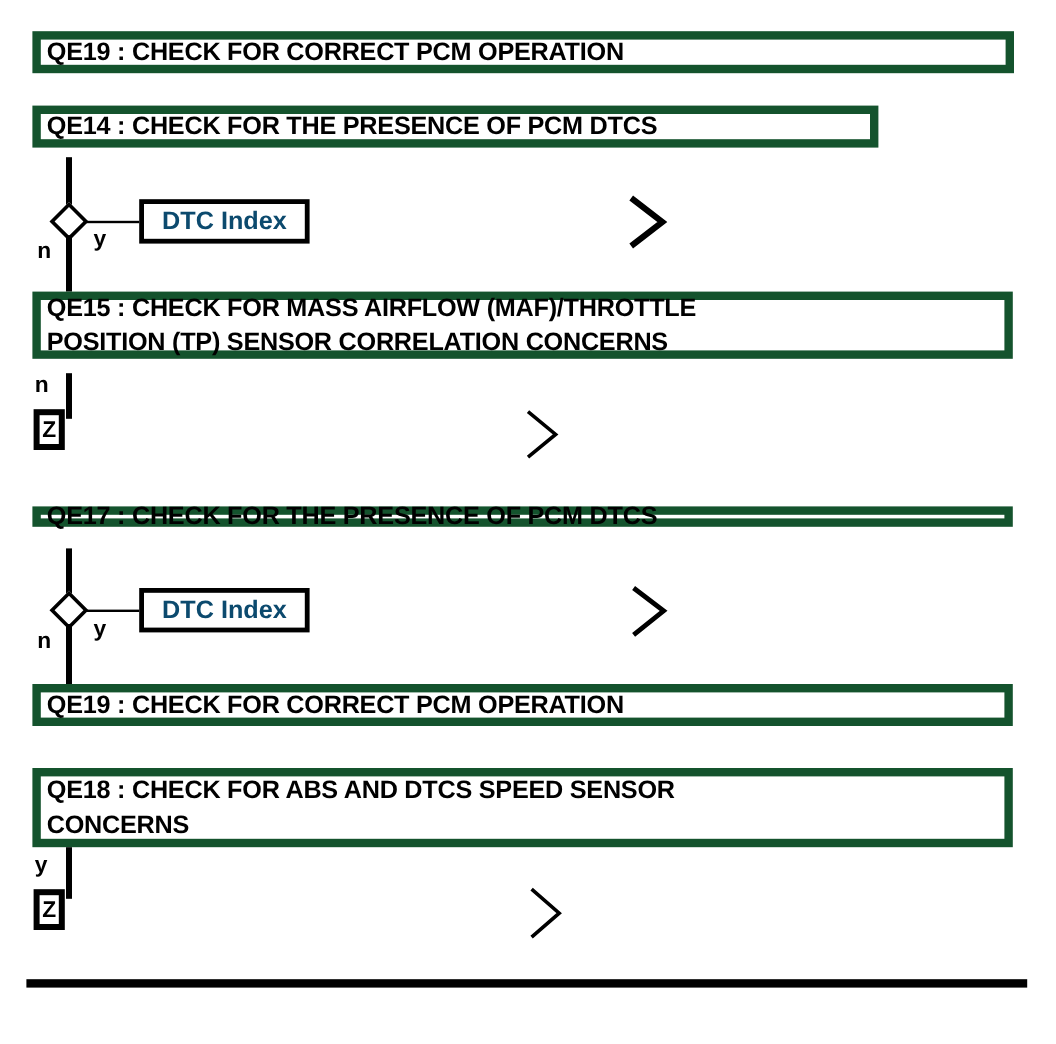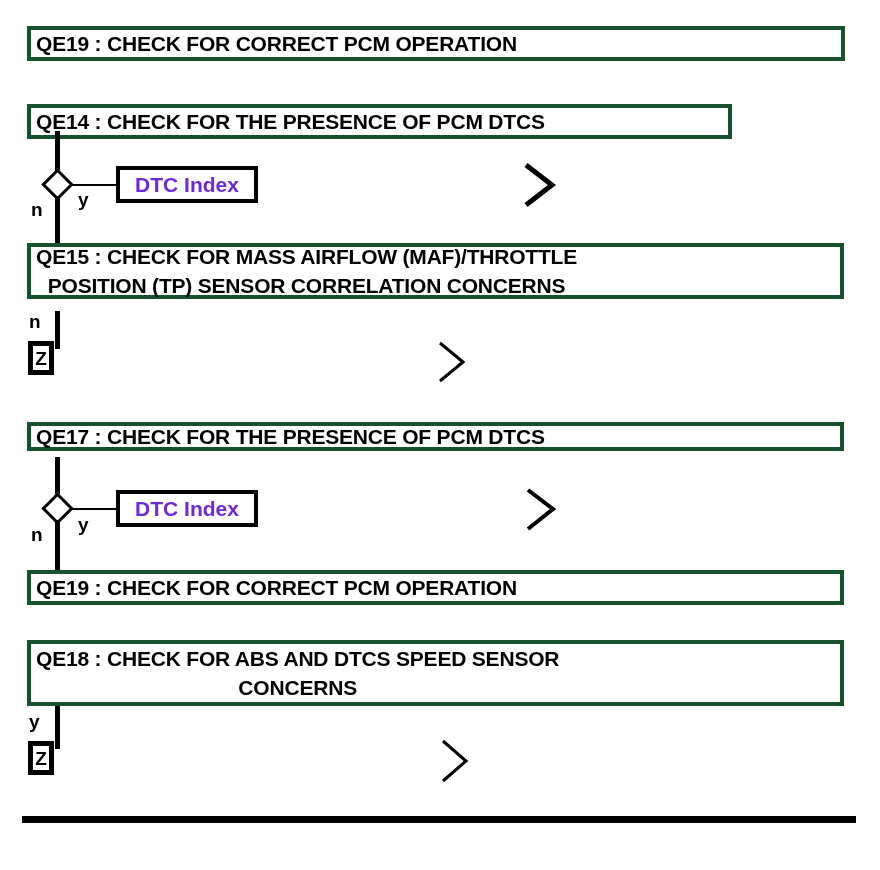--- a/index.html
+++ b/index.html
@@ -14,25 +14,24 @@
     position: relative;
     width: 880px;
     height: 870px;
     background: #ffffff;
     overflow: hidden;
   }
   
   .step-box {
     position: absolute;
     box-sizing: border-box;
-    border: 4px solid #14532d;
+    border: 7px solid #14532d;
     background: #ffffff;
     display: flex;
     align-items: center;
-    text-align: center;
   }
   .step-text {
     font-family: "Liberation Sans", sans-serif;
     font-weight: bold;
     font-size: 21px;
     line-height: 29px;
     color: #000000;
     letter-spacing: -0.2px;
     padding-left: 5px;
     white-space: pre-line;
@@ -75,21 +74,21 @@
     background: #ffffff;
     display: flex;
     align-items: center;
     justify-content: center;
   }
   .ref-text {
     font-family: "Liberation Sans", sans-serif;
     font-weight: bold;
     font-size: 21px;
     line-height: 23px;
-    color: #6d28d9;
+    color: #0c4a6e;
     padding: 0 2px;
   }
   
   .z-box {
     position: absolute;
     box-sizing: border-box;
     width: 26px;
     height: 34px;
     border: 5px solid #000000;
     background: #ffffff;
@@ -116,21 +115,21 @@
 </style>
 </head>
 <body>
 
 <div id="canvas">
 
   <div class="step-box" style="left:27px; top:26px; width:818px; height:35px;">
     <span class="step-text">QE19 : CHECK FOR CORRECT PCM OPERATION</span>
   </div>
 
-  <div class="step-box" style="left:27px; top:104px; width:705px; height:35px;">
+  <div class="step-box" style="left:27px; top:88px; width:705px; height:35px;">
     <span class="step-text">QE14 : CHECK FOR THE PRESENCE OF PCM DTCS</span>
   </div>
 
   <div class="vline" style="left:55px; top:131px; height:42px;"></div>
 
   <div class="diamond" style="left:46px; top:173px;"></div>
 
   <span class="branch-label" style="left:31px; top:200px;">n</span>
   <span class="branch-label" style="left:78px; top:190px;">y</span>
 
@@ -160,21 +159,21 @@
   <div class="z-box" style="left:28px; top:341px;">
     <span class="z-text">Z</span>
   </div>
 
   <div class="chevron" style="left:437px; top:340px; width:30px; height:44px;">
     <svg width="30" height="44" viewBox="0 0 30 44" xmlns="http://www.w3.org/2000/svg">
       <polyline points="3,3 26,22 3,41" fill="none" stroke="#000000" stroke-width="3"></polyline>
     </svg>
   </div>
 
-  <div class="step-box" style="left:27px; top:422px; width:817px; height:29px;">
+  <div class="step-box" style="left:27px; top:422px; width:817px; height:17px;">
     <span class="step-text">QE17 : CHECK FOR THE PRESENCE OF PCM DTCS</span>
   </div>
 
   <div class="vline" style="left:55px; top:457px; height:40px;"></div>
 
   <div class="diamond" style="left:46px; top:497px;"></div>
 
   <span class="branch-label" style="left:31px; top:525px;">n</span>
   <span class="branch-label" style="left:78px; top:515px;">y</span>
 

